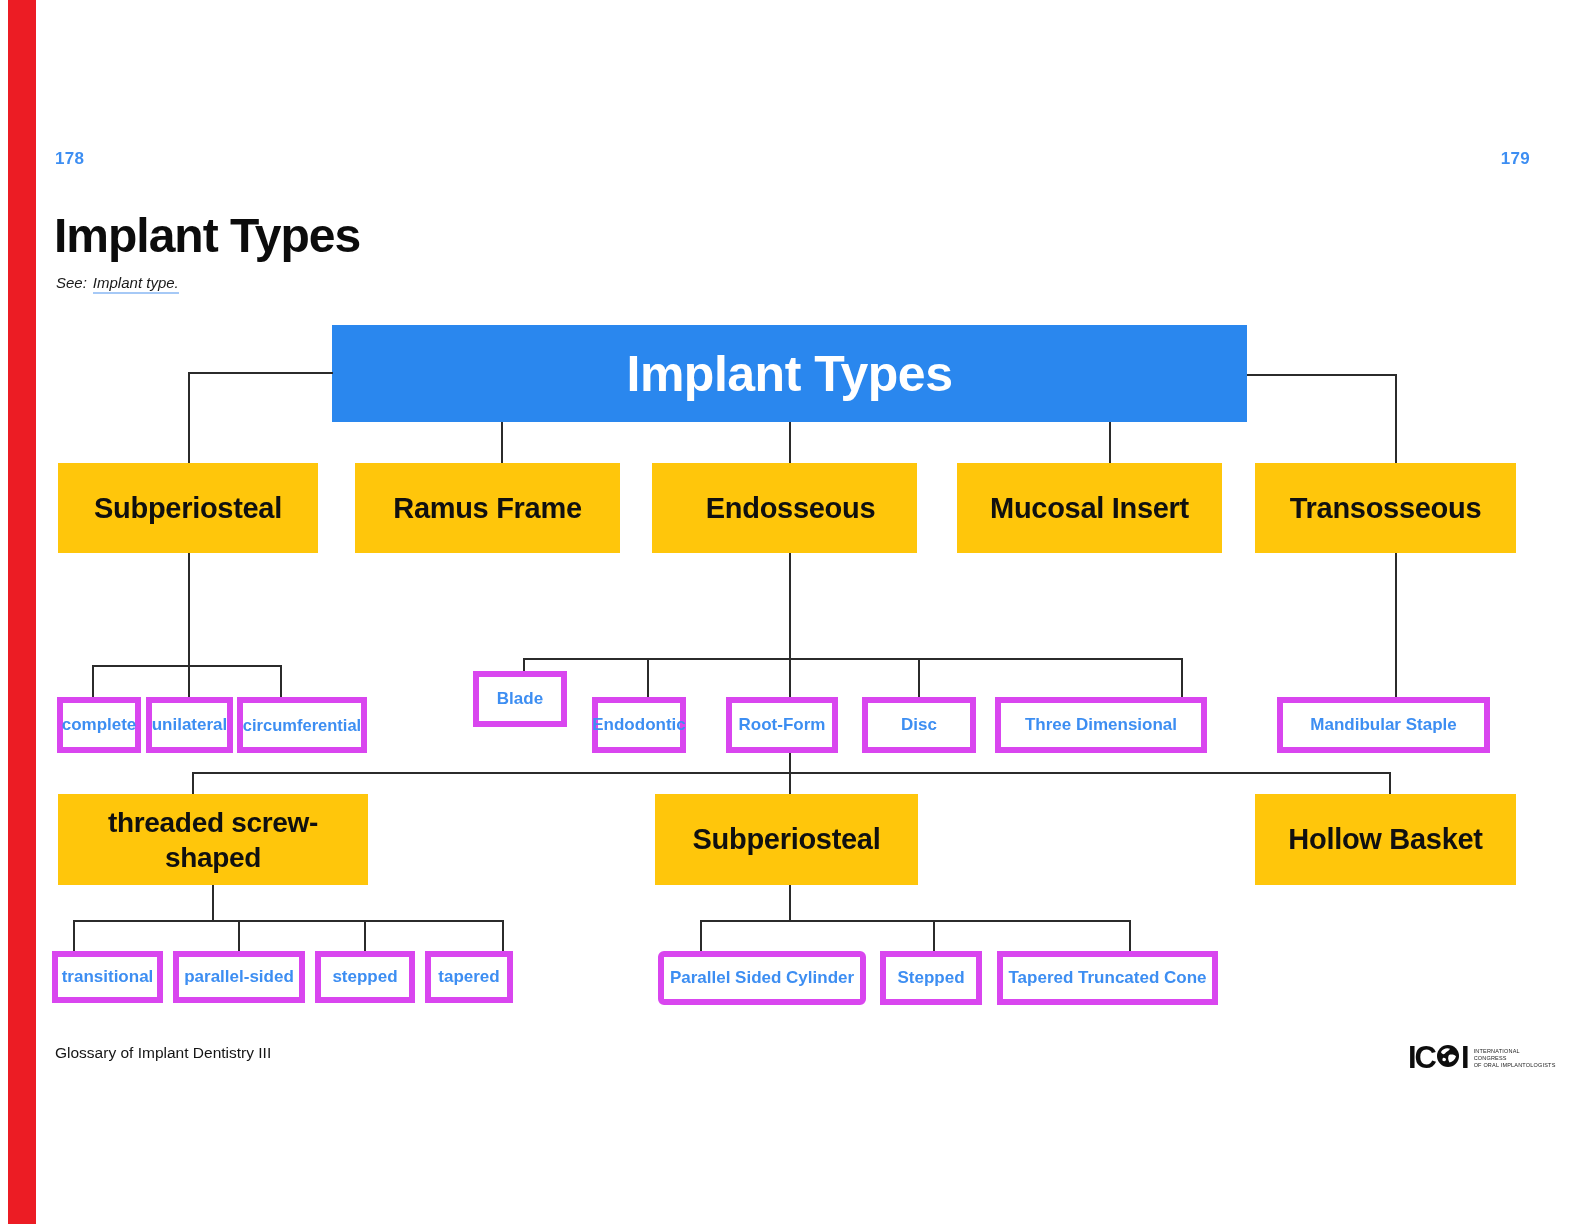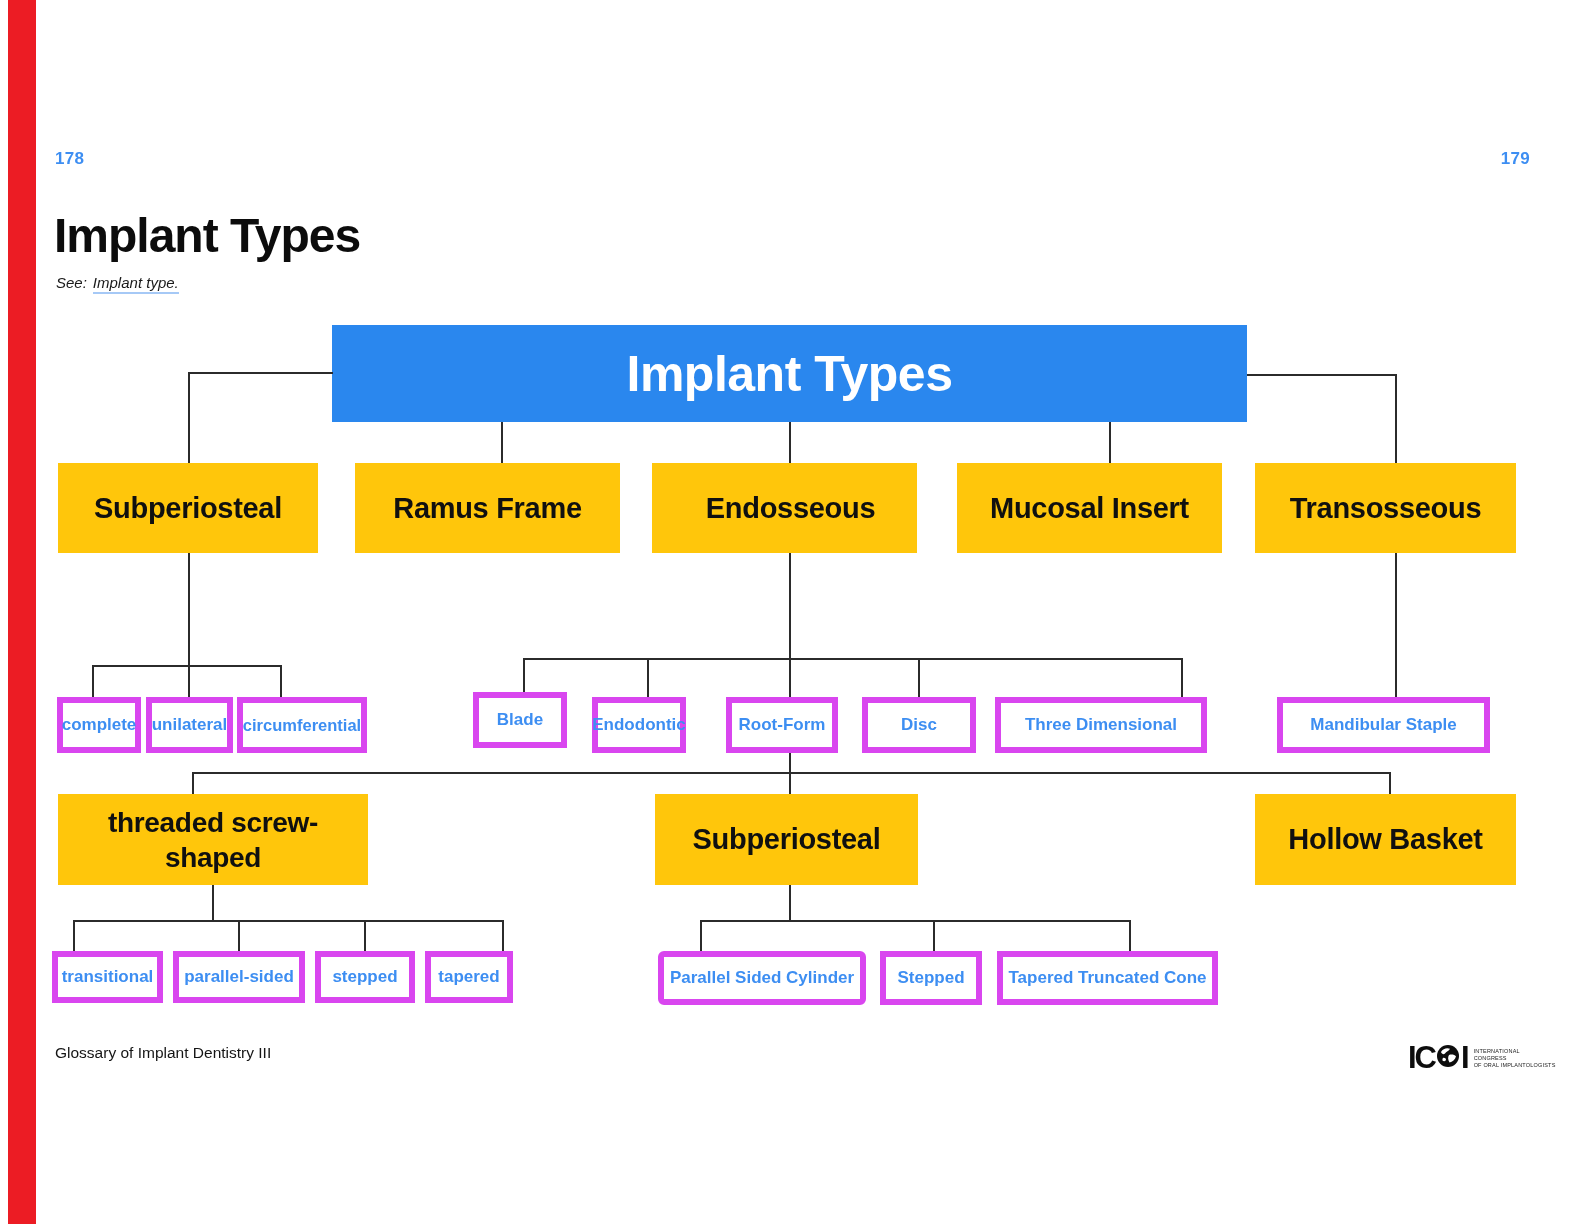--- a/index.html
+++ b/index.html
@@ -73,21 +73,21 @@
   <div class="v" style="left:647px;top:658px;height:39px;"></div>
   <div class="v" style="left:789px;top:658px;height:39px;"></div>
   <div class="v" style="left:918px;top:658px;height:39px;"></div>
   <div class="v" style="left:1181px;top:658px;height:39px;"></div>
 
   <div class="v" style="left:1395px;top:553px;height:144px;"></div>
 
   <div class="node bbox" style="left:57px;top:697px;width:84px;height:56px;">complete</div>
   <div class="node bbox" style="left:146px;top:697px;width:87px;height:56px;">unilateral</div>
   <div class="node bbox small" style="left:237px;top:697px;width:130px;height:56px;">circumferential</div>
-  <div class="node bbox" style="left:473px;top:692px;width:94px;height:56px;">Blade</div>
+  <div class="node bbox" style="left:473px;top:671px;width:94px;height:56px;">Blade</div>
   <div class="node bbox" style="left:592px;top:697px;width:94px;height:56px;">Endodontic</div>
   <div class="node bbox" style="left:726px;top:697px;width:112px;height:56px;">Root-Form</div>
   <div class="node bbox" style="left:862px;top:697px;width:114px;height:56px;">Disc</div>
   <div class="node bbox" style="left:995px;top:697px;width:212px;height:56px;">Three Dimensional</div>
   <div class="node bbox" style="left:1277px;top:697px;width:213px;height:56px;">Mandibular Staple</div>
 
   <div class="v" style="left:789px;top:753px;height:21px;"></div>
   <div class="h" style="left:192px;top:772px;width:1199px;"></div>
   <div class="v" style="left:192px;top:772px;height:22px;"></div>
   <div class="v" style="left:789px;top:772px;height:22px;"></div>

